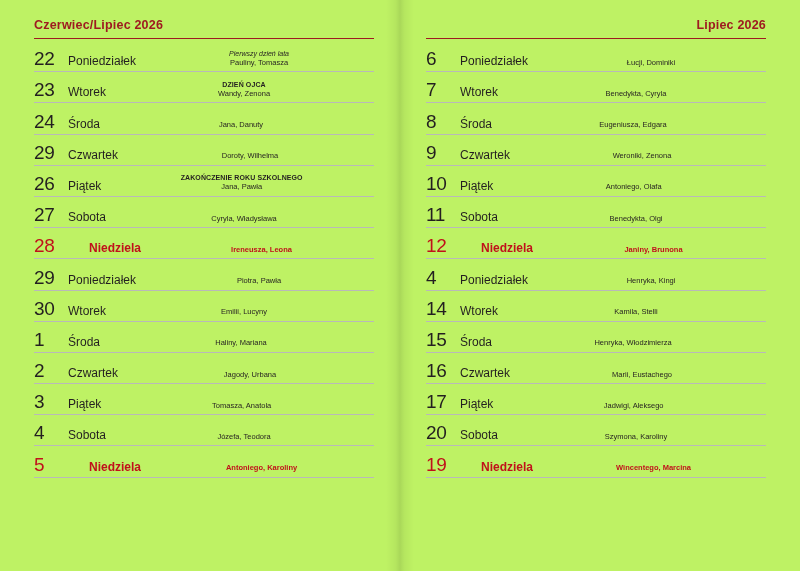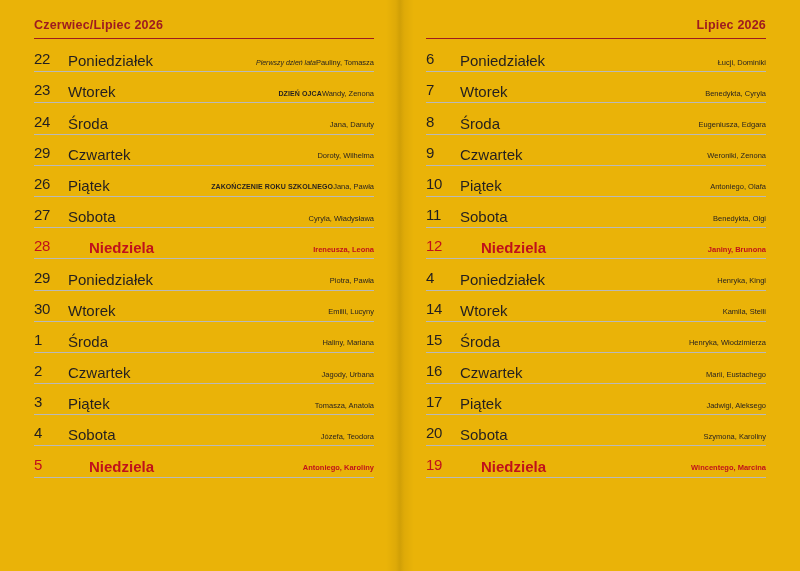--- a/index.html
+++ b/index.html
@@ -12,21 +12,21 @@
     background: #ffffff;
     font-family: "Liberation Sans", sans-serif;
     color: #231f20;
     overflow: hidden;
   }
   .spread {
     position: relative;
     width: 800px;
     height: 571px;
     display: flex;
-    background: #eab308;
+    background: #bef264;
   }
   
   .gutter {
     position: absolute;
     left: 386px;
     top: 0;
     width: 28px;
     height: 571px;
     background: linear-gradient(to right,
        rgba(255,255,255,0) 0%,
@@ -71,42 +71,42 @@
     border-bottom: 0.8px solid #b9b9b9;
     box-sizing: border-box;
     padding-bottom: 3px;
   }
   .day-row:last-child {
     border-bottom: 0.8px solid #b9b9b9;
   }
   .daynum {
     width: 34px;
     flex: 0 0 34px;
-    font-size: 15px;
+    font-size: 19px;
     line-height: 19px;
     font-weight: 400;
     color: #231f20;
     letter-spacing: -0.3px;
   }
   .dayname {
     flex: 0 0 auto;
-    font-size: 15px;
+    font-size: 12px;
     line-height: 12px;
     color: #231f20;
     padding-bottom: 1px;
     white-space: nowrap;
   }
   .notes {
     flex: 1 1 auto;
     text-align: right;
     padding-bottom: 1px;
     padding-left: 8px;
     display: flex;
-    flex-direction: row;
-    align-items: flex-start;
+    flex-direction: column;
+    align-items: center;
     justify-content: flex-end;
   }
   .note-main {
     font-size: 7.5px;
     line-height: 9.5px;
     color: #231f20;
     white-space: nowrap;
   }
   .note-top {
     font-size: 7px;

